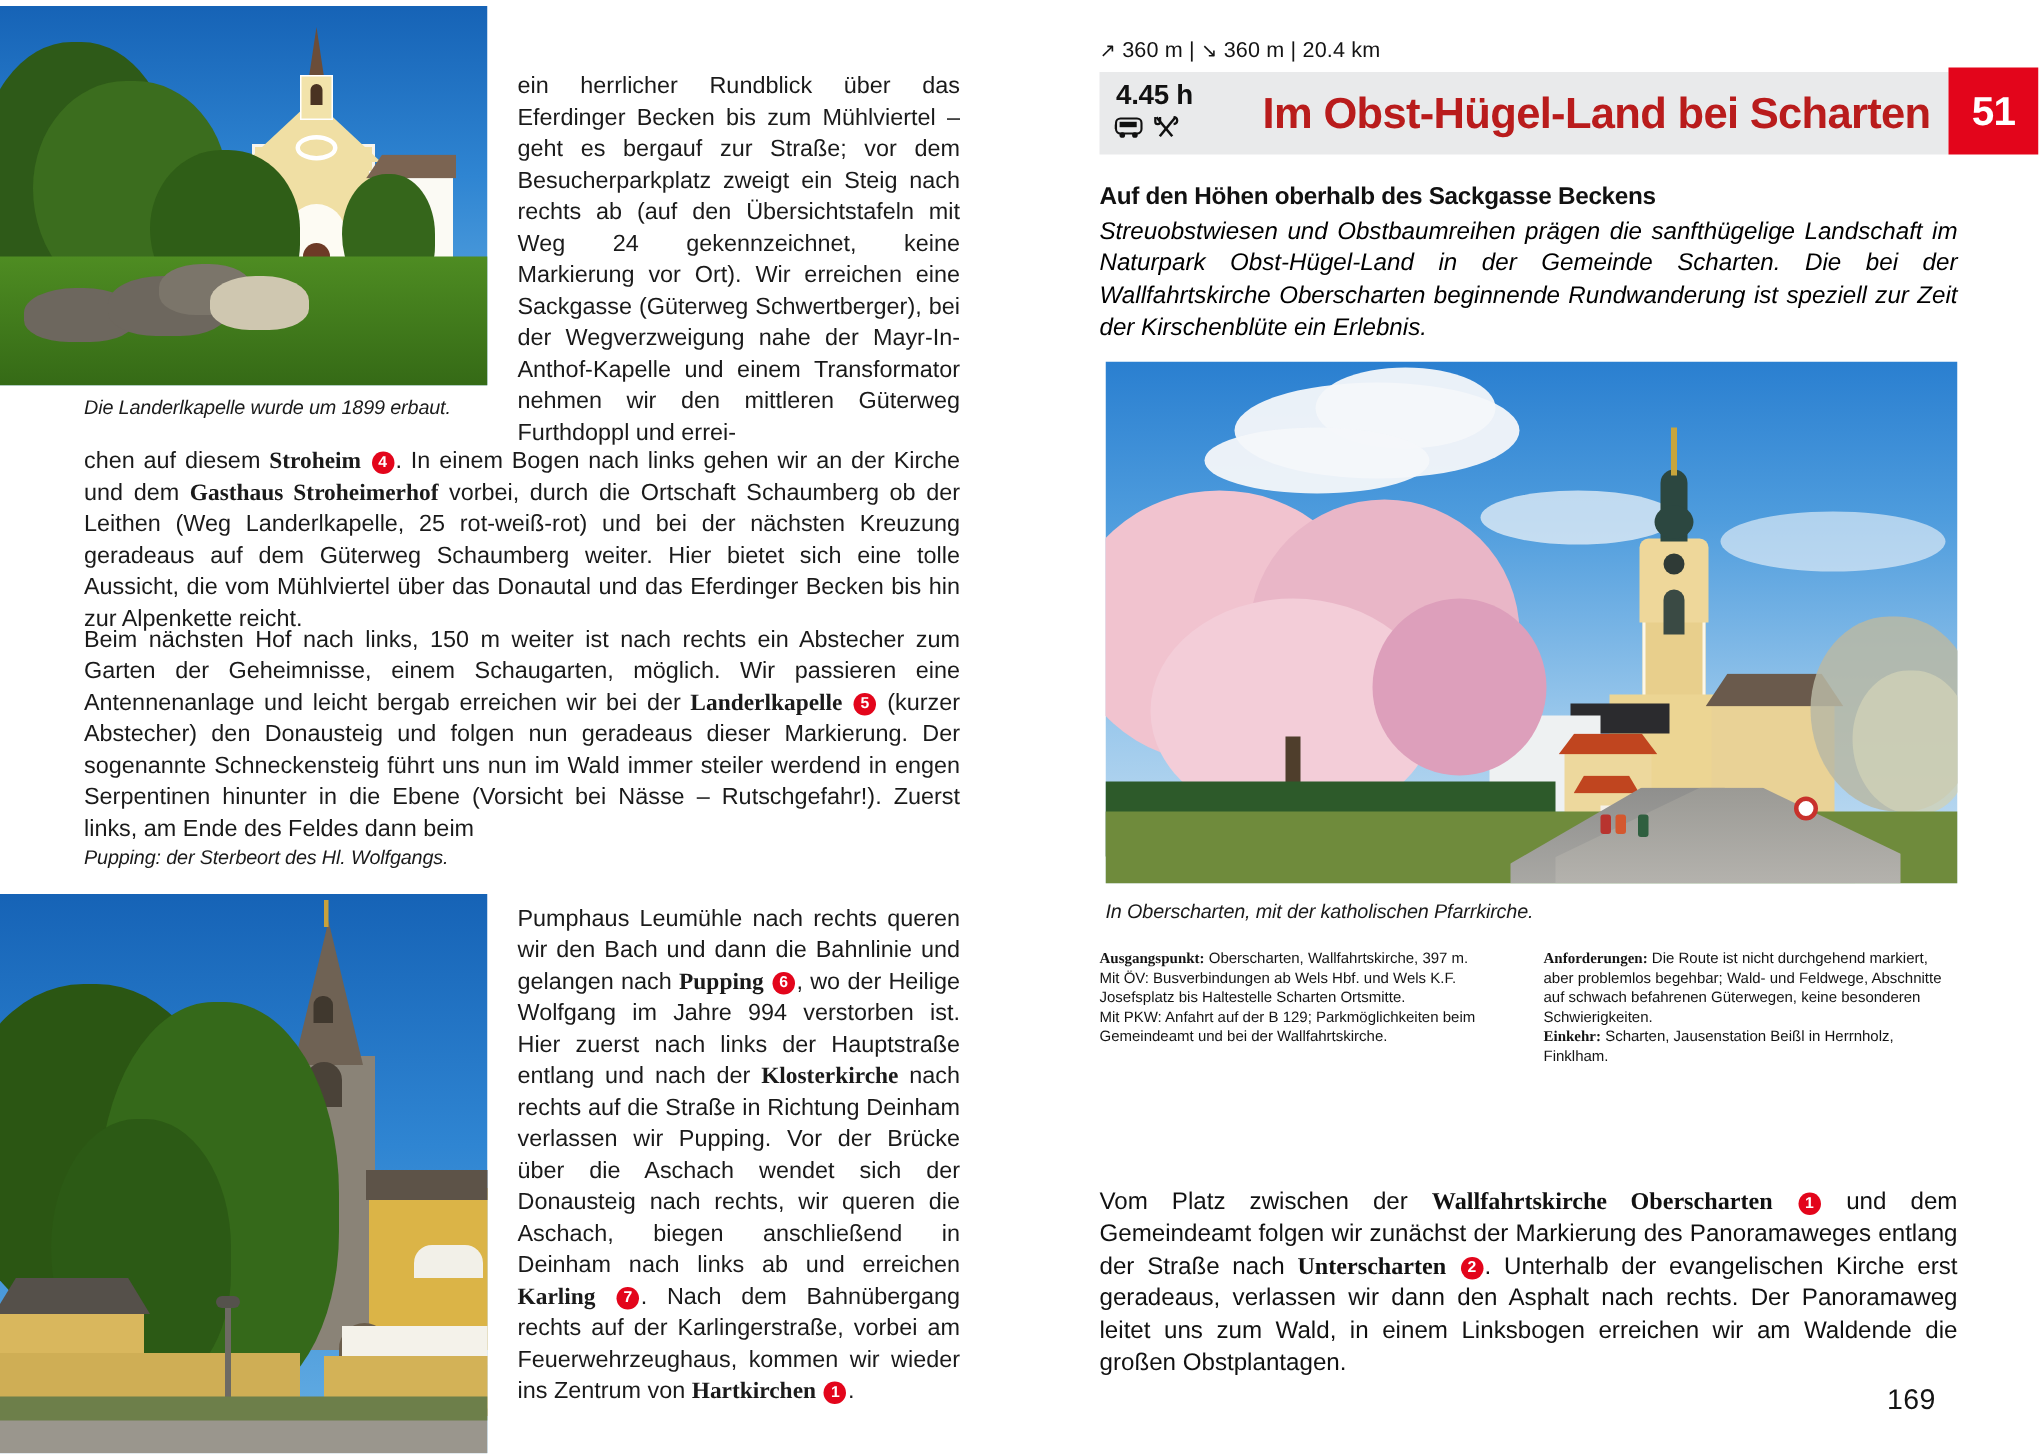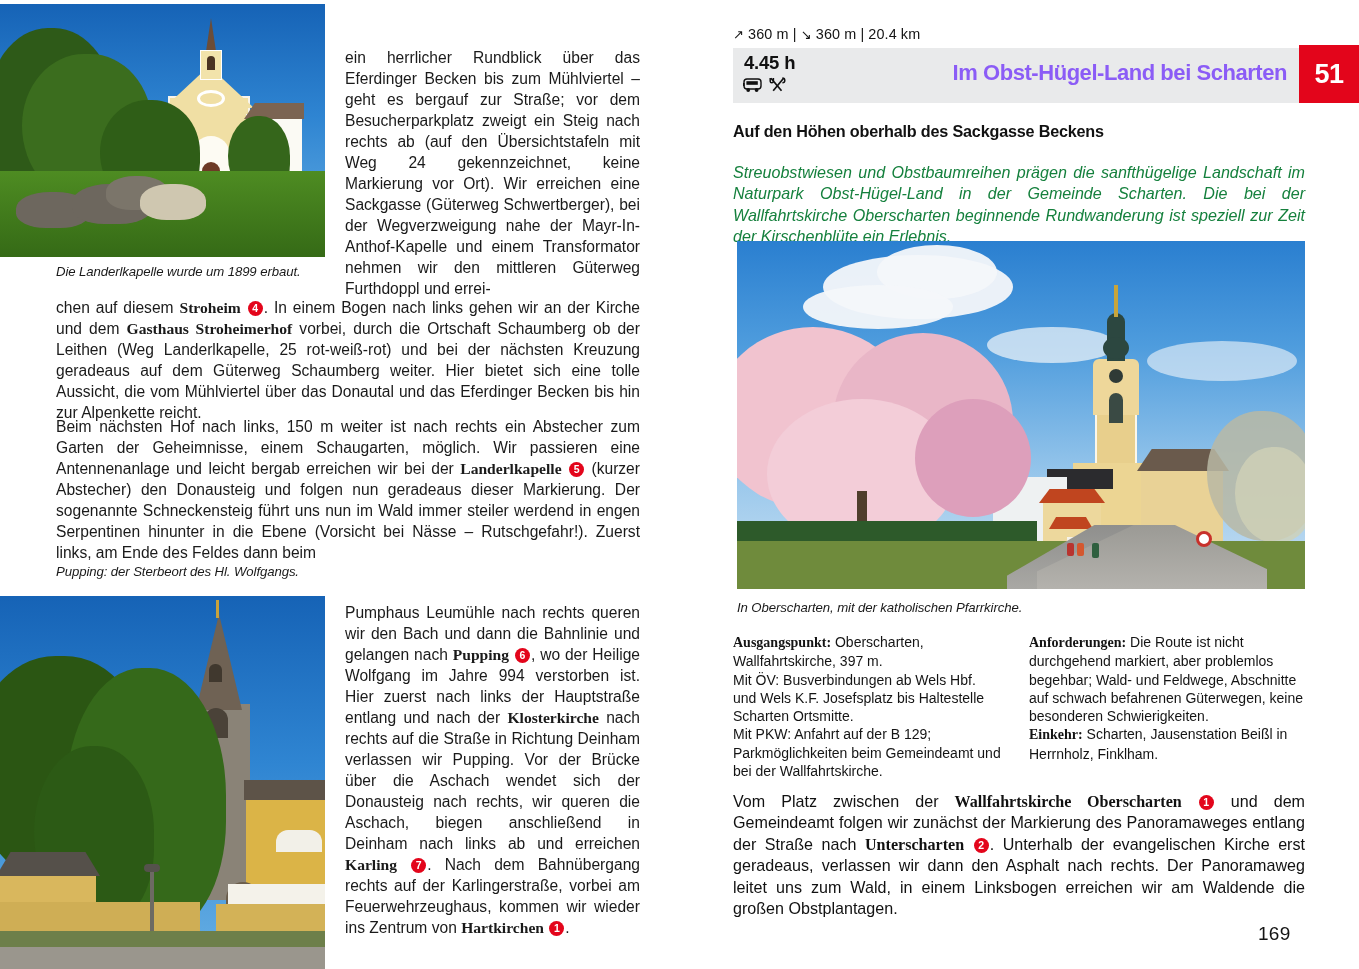--- a/index.html
+++ b/index.html
@@ -60,43 +60,43 @@
   }
   .title-band .duration{
     position:absolute;left:11px;top:4px;
     font-size:18.5px;font-weight:bold;letter-spacing:-0.2px;color:#111;
   }
   .title-band .icons{
     position:absolute;left:10px;top:29px;display:flex;gap:7px;align-items:center;
   }
   .title-band .route-title{
     position:absolute;right:12px;top:12px;
-    font-size:22px;font-weight:bold;letter-spacing:-0.45px;color:#8b5cf6;
+    font-size:29px;font-weight:bold;letter-spacing:-0.45px;color:#b91c1c;
     white-space:nowrap;
   }
   .number-badge{
     position:absolute;left:1299px;top:45px;width:60px;height:58px;
     background:#e3051b;color:#fff;
     font-size:27px;font-weight:bold;
     display:flex;align-items:center;justify-content:center;
     letter-spacing:-0.5px;
   }
 
   .subhead{
     position:absolute;left:733px;top:122px;width:572px;
     font-size:16.2px;font-weight:bold;letter-spacing:-0.2px;color:#111;
   }
   .intro{
-    position:absolute;left:733px;top:162px;width:572px;
-    font-size:16.1px;font-style:italic;line-height:1.335;text-align:justify;color:#15803d;
+    position:absolute;left:733px;top:144px;width:572px;
+    font-size:16.1px;font-style:italic;line-height:1.335;text-align:justify;color:#000000;
   }
 
   .info-col{
     position:absolute;top:633px;
-    font-size:14px;line-height:1.305;color:#141414;
+    font-size:10px;line-height:1.305;color:#141414;
   }
   .info-left{left:733px;width:270px;}
   .info-right{left:1029px;width:276px;}
   .info-col b{font-weight:bold;}
 
   .closing{
     position:absolute;left:733px;top:791px;width:572px;
     font-size:16.1px;line-height:1.335;text-align:justify;color:#111;
   }
 

